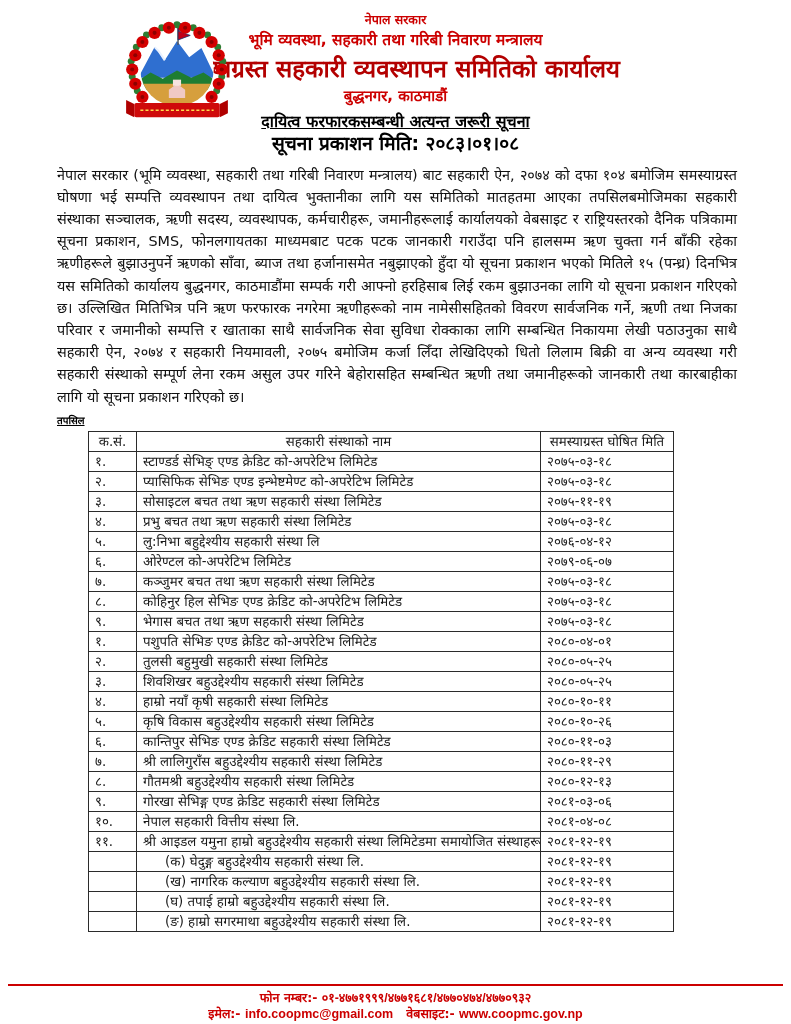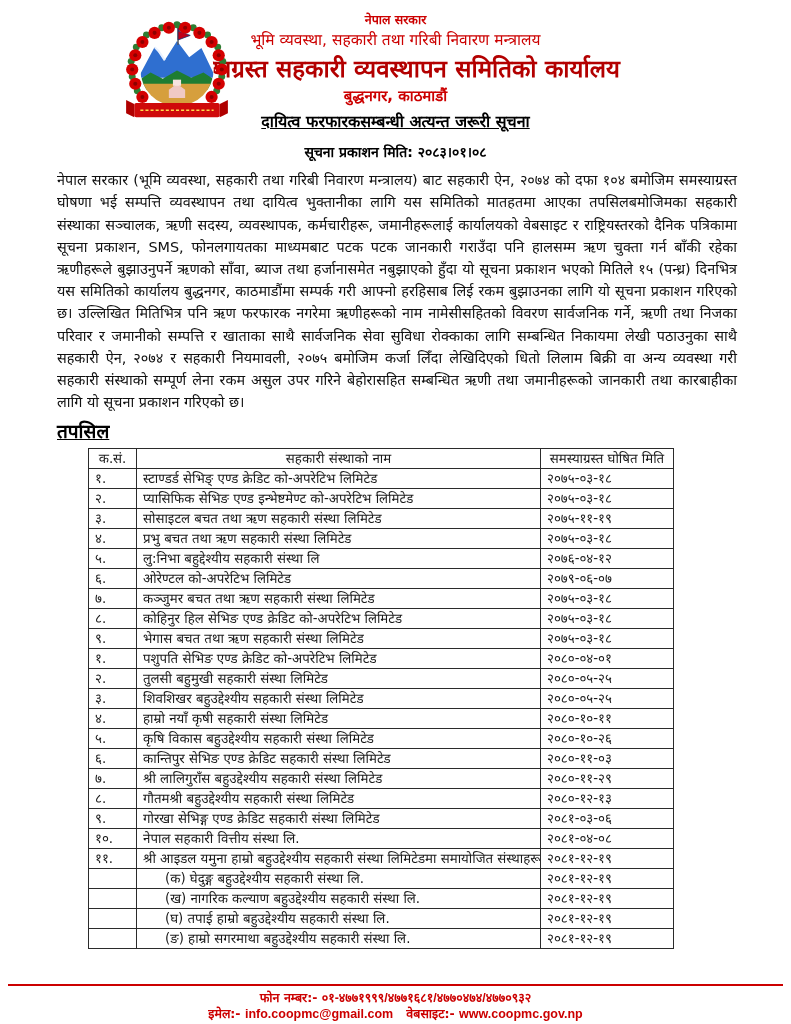--- a/index.html
+++ b/index.html
@@ -14,35 +14,35 @@
     width:791px;height:1024px;overflow:hidden;position:relative;
     font-family:"DejaVu Sans","Liberation Sans",sans-serif;
     color:var(--ink);
   }
   .page{position:relative;width:791px;height:1024px;background:#fff;}
 
   
   .emblem{position:absolute;left:120px;top:16px;width:114px;height:108px;}
   .letterhead{padding-top:12px;text-align:center;line-height:1.25;}
   .lh-gov{font-size:12.5px;font-weight:bold;color:var(--red);}
-  .lh-ministry{font-size:15.5px;font-weight:normal;color:var(--red);margin-top:3px;}
+  .lh-ministry{font-size:15.5px;font-weight:bold;color:var(--red);margin-top:3px;}
   .lh-office{font-size:24px;font-weight:bold;color:var(--dark-red);margin-top:4px;}
   .lh-address{font-size:15px;font-weight:bold;color:var(--red);margin-top:3px;}
   .notice-title{font-size:16px;font-weight:bold;color:#000;text-decoration:underline;margin-top:6px;}
-  .notice-date{font-size:14px;font-weight:bold;color:#000;margin-top:12px;}
+  .notice-date{font-size:19px;font-weight:bold;color:#000;margin-top:0;}
 
   
   .body-text{
     margin:8px 54px 0 57px;
     text-align:justify;
     font-size:14.4px;line-height:22.2px;color:#101010;
   }
   .tapsil{
     margin:5px 0 4px 57px;display:inline-block;
-    font-size:19px;font-weight:bold;text-decoration:underline;color:#000;
+    font-size:10px;font-weight:bold;text-decoration:underline;color:#000;
   }
 
   
   table.coops{
     border-collapse:collapse;table-layout:fixed;
     margin-left:88px;width:585px;
   }
   table.coops th,table.coops td{
     border:1px solid var(--line);
     font-size:13.3px;line-height:15px;

